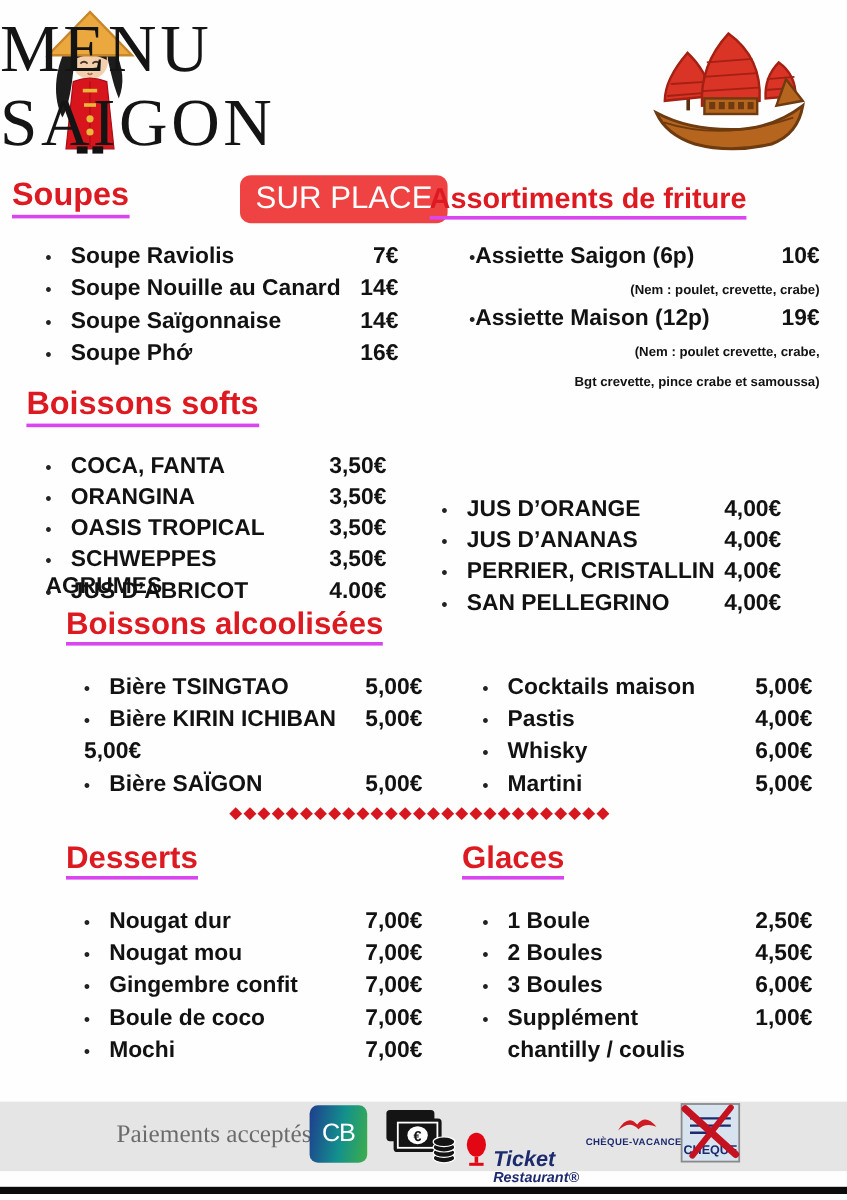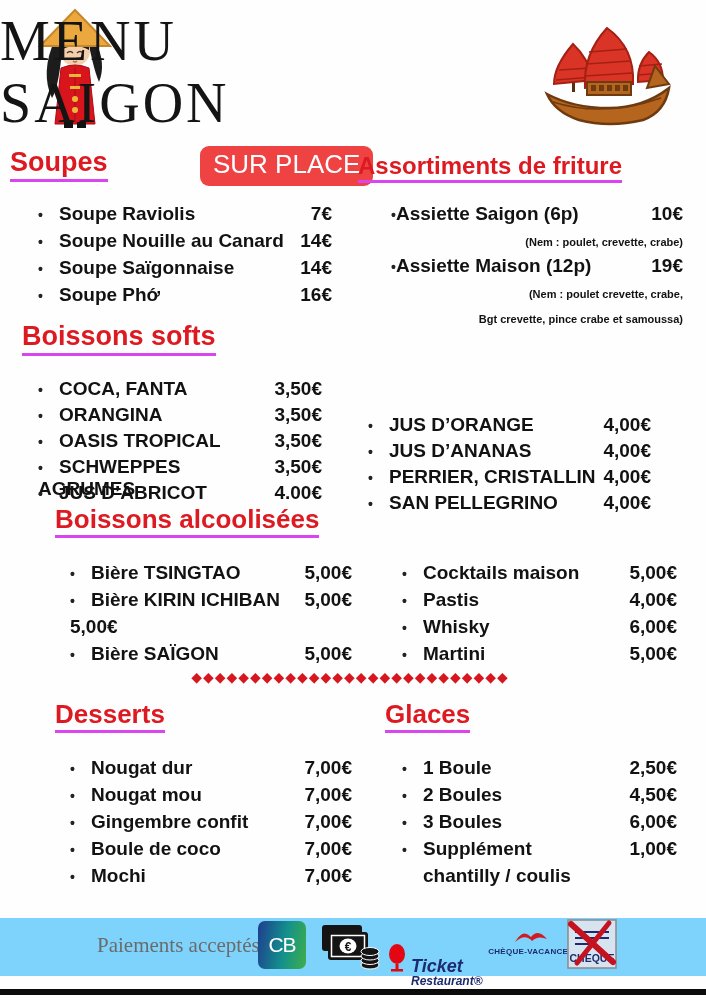--- a/index.html
+++ b/index.html
@@ -42,21 +42,21 @@
   .l-beers{left:70px;top:562px;width:282px;}
   .l-aperitifs{left:402px;top:562px;width:275px;}
   .l-desserts{left:70px;top:757px;width:282px;}
   .l-glaces{left:402px;top:757px;width:275px;}
   .row2{font-weight:bold;font-size:19px;height:27px;margin-left:21px;}
   .row2:empty{display:none;}
   
   .divider{position:absolute;left:160px;top:669px;width:380px;text-align:center;
            color:#d6171f;font-size:14px;letter-spacing:1px;}
   
-  .footer{position:absolute;left:0;top:918px;width:706px;height:58px;background:#7dd3fc;}
+  .footer{position:absolute;left:0;top:918px;width:706px;height:58px;background:#e5e5e5;}
   .pay-label{position:absolute;left:97px;top:15px;font-family:"Liberation Serif", serif;
              font-size:21px;color:#6b6b6b;}
   .cb{position:absolute;left:258px;top:3px;width:48px;height:48px;border-radius:7px;
       background:linear-gradient(100deg,#1e3d8f 0%,#13918c 55%,#3fae49 100%);
       color:#fff;display:flex;align-items:center;justify-content:center;
       font-weight:400;font-size:21px;letter-spacing:-1px;}
   .cash{position:absolute;left:318px;top:5px;}
   .ticket{position:absolute;left:388px;top:10px;display:flex;align-items:center;gap:5px;}
   .ticket .txt{display:flex;flex-direction:column;color:#1d2b6e;font-style:italic;
                font-weight:bold;line-height:1;}

